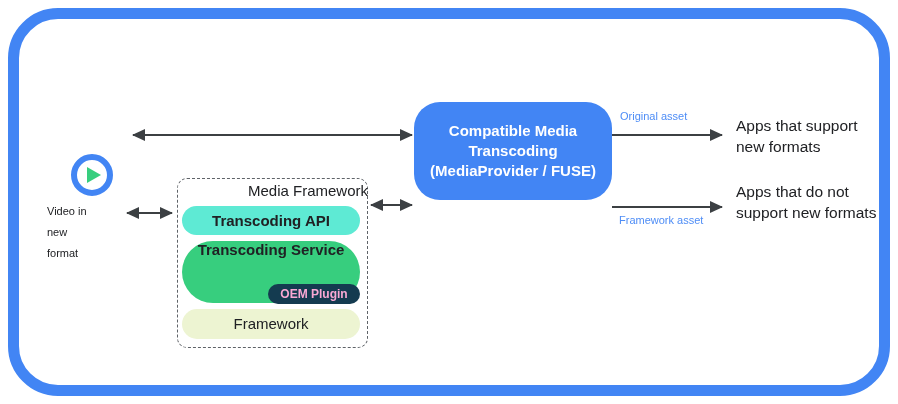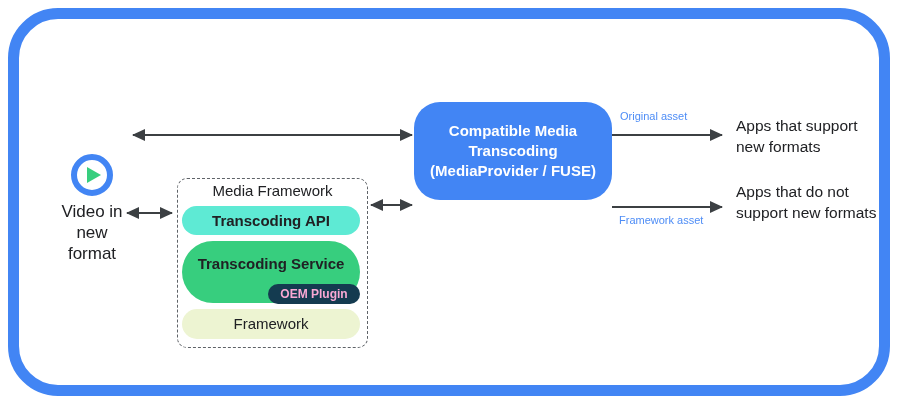--- a/index.html
+++ b/index.html
@@ -3,42 +3,42 @@
 <meta charset="utf-8">
 <style>
   html,body{margin:0;padding:0;background:#ffffff;}
   body{width:898px;height:404px;position:relative;font-family:"Liberation Sans","DejaVu Sans",sans-serif;color:#202124;overflow:hidden;}
   .frame{position:absolute;left:8px;top:8px;width:882px;height:388px;box-sizing:border-box;border:11px solid #4285F4;border-radius:50px;background:#ffffff;}
 
   
   .play{position:absolute;left:71px;top:154px;width:30px;height:30px;border:6px solid #4285F4;border-radius:50%;background:#fff;}
   .play .tri{position:absolute;left:10px;top:7px;width:0;height:0;border-top:8px solid transparent;border-bottom:8px solid transparent;border-left:14px solid #37CE7E;}
 
-  .video-label{position:absolute;left:47px;top:201px;width:90px;text-align:center;font-size:17px;line-height:21px;white-space:pre-line;}
+  .video-label{position:absolute;left:47px;top:201px;width:90px;font-size:11px;line-height:21px;white-space:pre-line;}
 
   
   .arrow{position:absolute;height:12px;}
   .arrow .line{position:absolute;top:5px;left:0;right:0;height:2px;background:#3C4043;}
   .arrow .head{position:absolute;top:0;width:0;height:0;border-top:6px solid transparent;border-bottom:6px solid transparent;}
   .arrow .head.r{right:-1px;border-left:13px solid #3C4043;}
   .arrow .head.l{left:-1px;border-right:13px solid #3C4043;}
   .arrow.a-long{left:133px;top:129px;width:279px;}
   .arrow.a-video{left:127px;top:207px;width:45px;}
   .arrow.a-mf{left:371px;top:199px;width:41px;}
   .arrow.a-orig{left:612px;top:129px;width:110px;}
   .arrow.a-trans{left:612px;top:201px;width:110px;}
 
   
   .mf-box{position:absolute;left:177px;top:178px;width:191px;height:170px;box-sizing:border-box;border:1.5px dashed #5F6368;border-radius:10px;background:#fff;}
-  .mf-title{position:absolute;left:177px;top:182px;width:191px;text-align:center;font-size:15px;}
+  .mf-title{position:absolute;left:177px;top:182px;width:191px;text-align:right;font-size:15px;}
 
   .pill{position:absolute;text-align:center;box-sizing:border-box;}
   .pill-api{left:182px;top:206px;width:178px;height:29px;border-radius:15px;background:#5eead4;font-weight:bold;font-size:15px;line-height:29px;}
   .pill-service{left:182px;top:241px;width:178px;height:62px;border-radius:31px;background:#37CE7E;font-weight:bold;font-size:15px;}
-  .pill-service .svc-label{display:block;padding-top:14px;}
+  .pill-service .svc-label{display:block;}
   .pill-oem{left:268px;top:284px;width:92px;height:20px;border-radius:10px;background:#143B50;color:#f9a8d4;font-weight:bold;font-size:12px;line-height:20px;}
   .pill-hw{left:182px;top:309px;width:178px;height:30px;border-radius:15px;background:#EDF4D2;font-size:15px;line-height:30px;}
 
   
   .blue-box{position:absolute;left:414px;top:102px;width:198px;height:98px;border-radius:26px;background:#4285F4;display:flex;align-items:center;justify-content:center;}
   .blue-box span{color:#fff;font-weight:bold;font-size:15px;line-height:20px;text-align:center;white-space:pre-line;}
 
   
   .asset-label{position:absolute;font-size:11px;color:#4E8DF6;}
   .asset-orig{left:620px;top:110px;}

